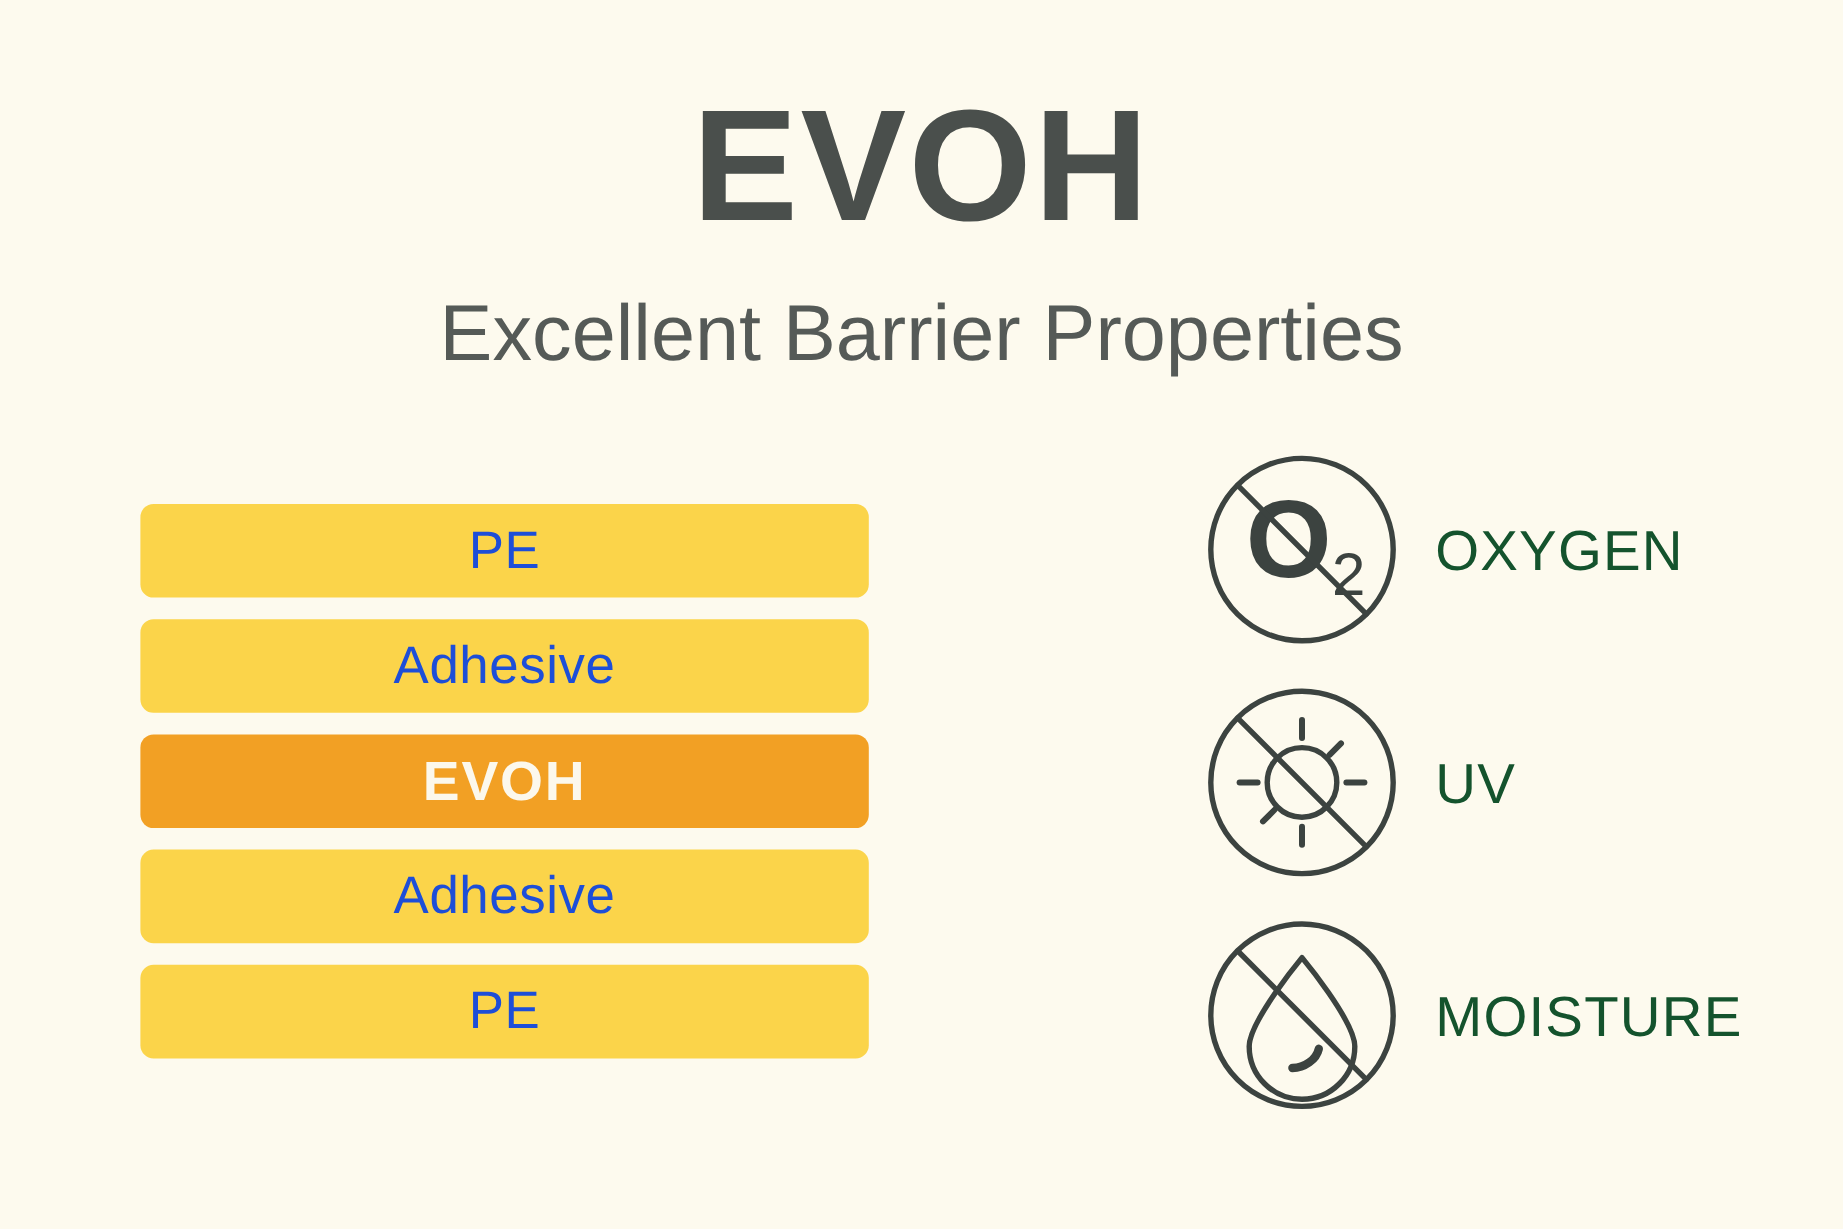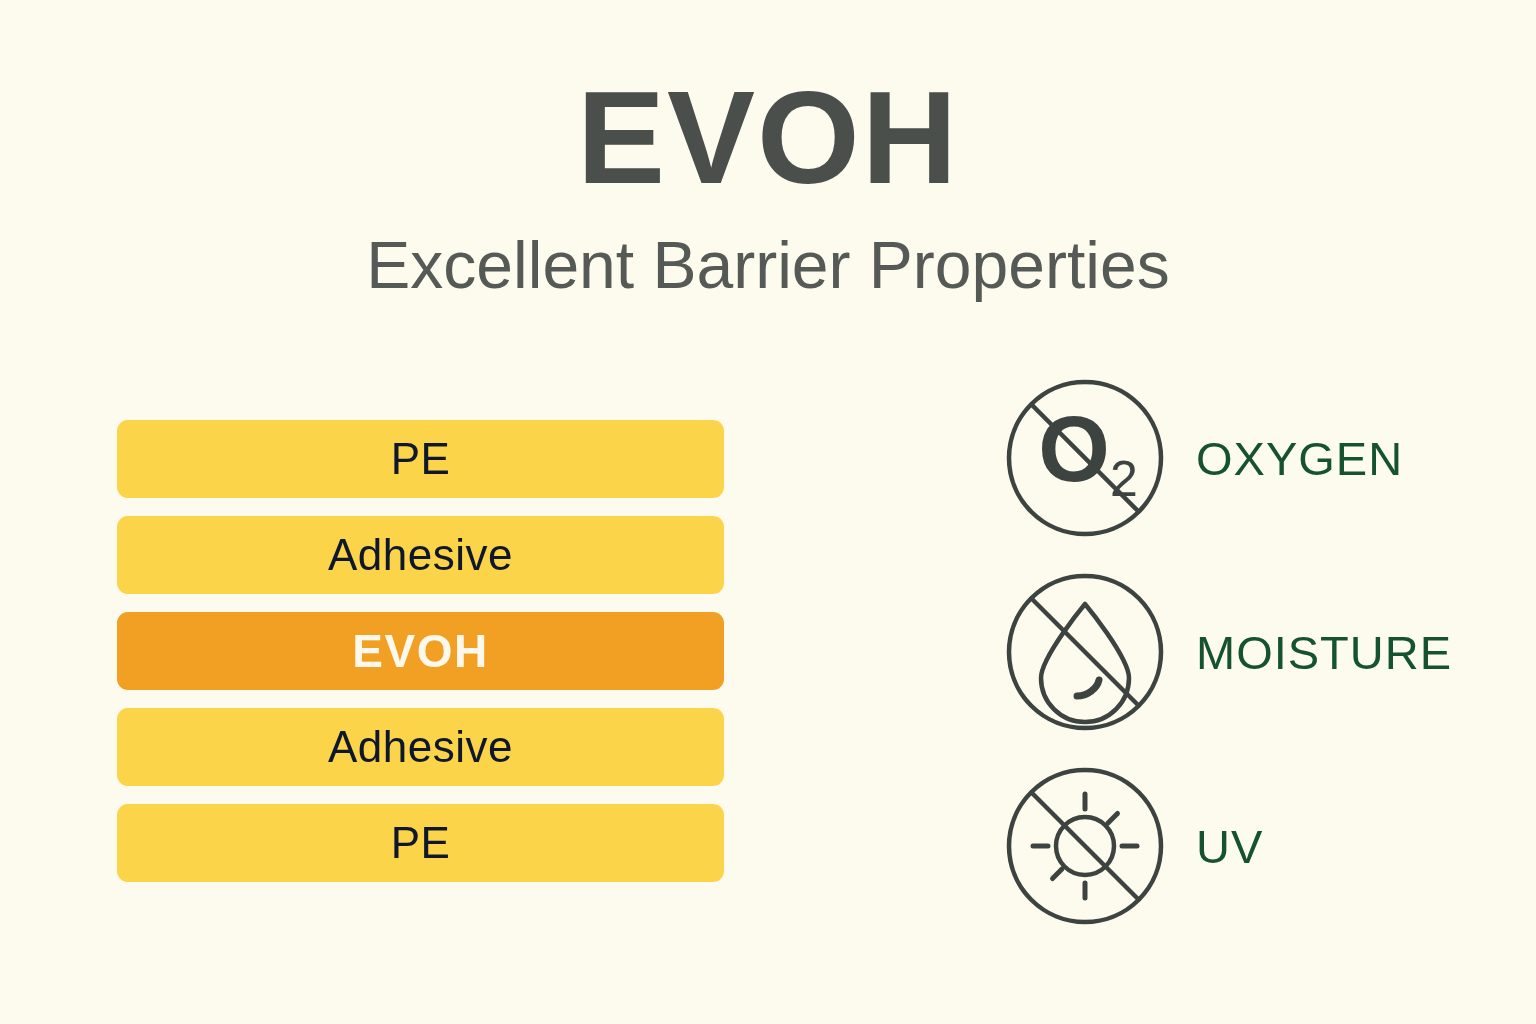--- a/index.html
+++ b/index.html
@@ -35,21 +35,21 @@
     letter-spacing: 2px;
     color: #4A4F4C;
     line-height: 1.0;
     margin: 0;
   }
   .subtitle {
     font-size: 66px;
     font-weight: 400;
     color: #555A57;
     line-height: 1.0;
-    margin: 0;
+    margin: 12px;
     padding-top: 28px;
     letter-spacing: 0px;
   }
 
   
   .stack {
     position: absolute;
     left: 117px;
     top: 420px;
     width: 607px;
@@ -68,21 +68,21 @@
   .layer-pe,
   .layer-adhesive {
     background: #FBD44A;
   }
   .layer-evoh {
     background: #F2A024;
   }
   .layer-label {
     font-size: 44px;
     font-weight: 400;
-    color: #0f172a;
+    color: #1d4ed8;
     letter-spacing: 0.5px;
     white-space: nowrap;
   }
   .layer-evoh .layer-label {
     color: #FCF8EC;
     font-weight: 700;
     font-size: 46px;
     letter-spacing: 1.5px;
   }
 
@@ -158,42 +158,42 @@
           <line x1="27.5" y1="26.5" x2="134.5" y2="133.5" stroke="#3C4340" stroke-width="4.5" stroke-linecap="round"></line>
         </svg>
       </span>
       <span class="barrier-label">OXYGEN</span>
     </div>
 
     <div class="barrier-row">
       <span class="barrier-icon">
         <svg viewBox="0 0 162 160" width="162" height="160" aria-hidden="true">
           <circle cx="81" cy="80" r="76" fill="none" stroke="#3C4340" stroke-width="4.5"></circle>
-          <path d="M81 32 C81 32 125 85 125 106 A44 44 0 0 1 37 106 C37 85 81 32 81 32 Z" fill="none" stroke="#3C4340" stroke-width="4.5" stroke-linejoin="round"></path>
-          <path d="M73 124 C83 124 93 117 95 108" fill="none" stroke="#3C4340" stroke-width="7" stroke-linecap="round"></path>
-          <line x1="27.5" y1="26.5" x2="134.5" y2="133.5" stroke="#3C4340" stroke-width="4.5" stroke-linecap="round"></line>
-        </svg>
-      </span>
-      <span class="barrier-label">MOISTURE</span>
-    </div>
-
-    <div class="barrier-row">
-      <span class="barrier-icon">
-        <svg viewBox="0 0 162 160" width="162" height="160" aria-hidden="true">
-          <circle cx="81" cy="80" r="76" fill="none" stroke="#3C4340" stroke-width="4.5"></circle>
           <circle cx="81" cy="80" r="29" fill="none" stroke="#3C4340" stroke-width="4.5"></circle>
           <g stroke="#3C4340" stroke-width="5" stroke-linecap="round">
             <line x1="81" y1="28" x2="81" y2="43"></line>
             <line x1="81" y1="117" x2="81" y2="132"></line>
             <line x1="29" y1="80" x2="44" y2="80"></line>
             <line x1="118" y1="80" x2="133" y2="80"></line>
             <line x1="113.5" y1="47.5" x2="104" y2="57"></line>
             <line x1="58" y1="103" x2="48.5" y2="112.5"></line>
           </g>
           <line x1="27.5" y1="26.5" x2="134.5" y2="133.5" stroke="#3C4340" stroke-width="4.5" stroke-linecap="round"></line>
         </svg>
       </span>
       <span class="barrier-label">UV</span>
     </div>
 
+    <div class="barrier-row">
+      <span class="barrier-icon">
+        <svg viewBox="0 0 162 160" width="162" height="160" aria-hidden="true">
+          <circle cx="81" cy="80" r="76" fill="none" stroke="#3C4340" stroke-width="4.5"></circle>
+          <path d="M81 32 C81 32 125 85 125 106 A44 44 0 0 1 37 106 C37 85 81 32 81 32 Z" fill="none" stroke="#3C4340" stroke-width="4.5" stroke-linejoin="round"></path>
+          <path d="M73 124 C83 124 93 117 95 108" fill="none" stroke="#3C4340" stroke-width="7" stroke-linecap="round"></path>
+          <line x1="27.5" y1="26.5" x2="134.5" y2="133.5" stroke="#3C4340" stroke-width="4.5" stroke-linecap="round"></line>
+        </svg>
+      </span>
+      <span class="barrier-label">MOISTURE</span>
+    </div>
+
   </div>
 
 </div>
 
 </body></html>

